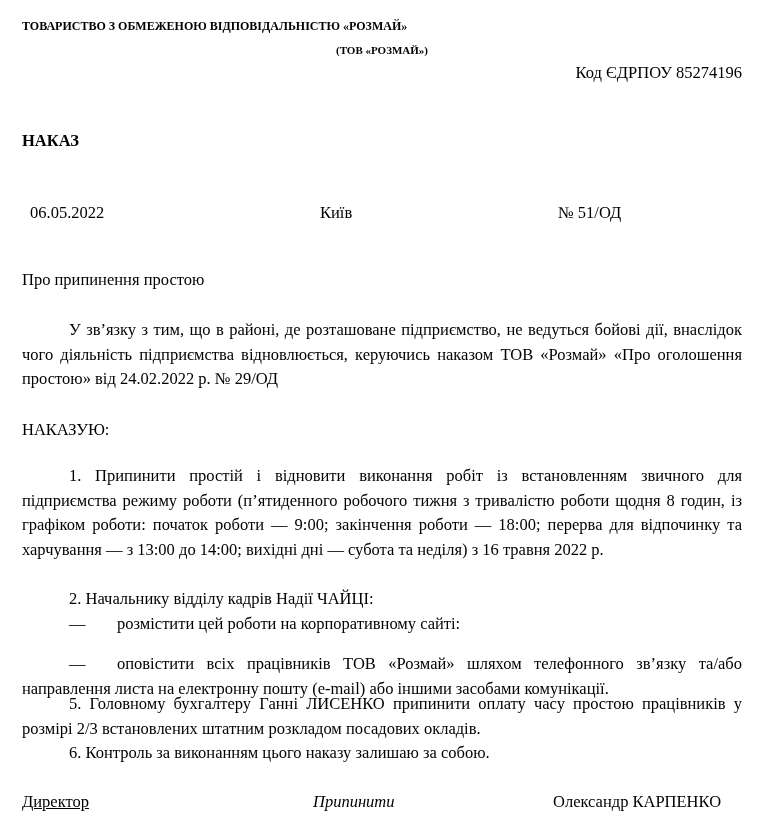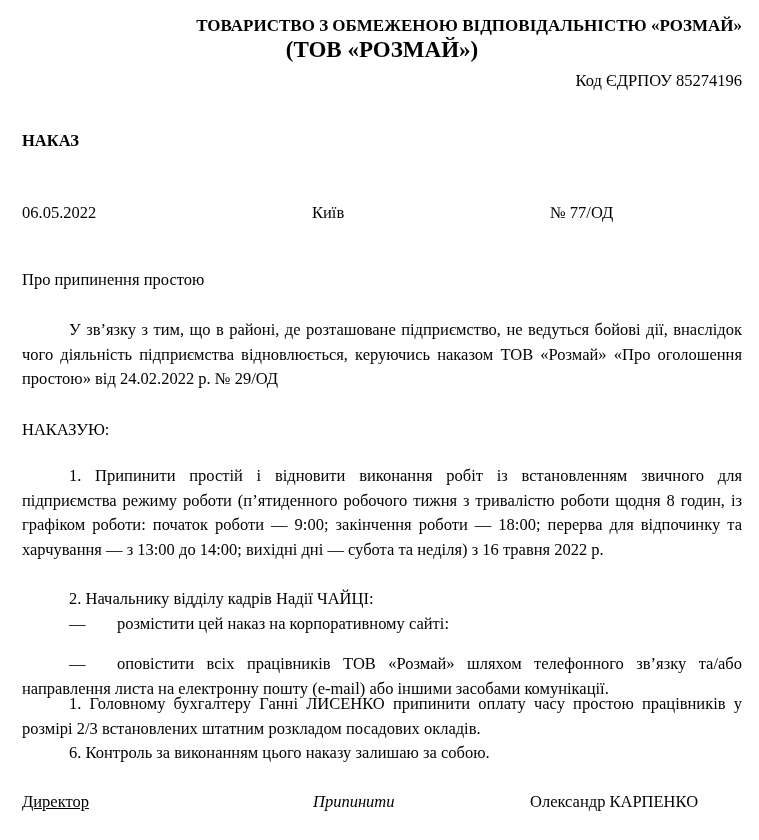--- a/index.html
+++ b/index.html
@@ -21,54 +21,54 @@
       left: 22px;
       top: 0;
       width: 720px;
     }
     .abs { position: absolute; white-space: nowrap; }
     .org-name {
       position: absolute;
       top: 14px;
       left: 0;
       width: 720px;
-      text-align: right;
+      text-align: left;
       font-weight: bold;
-      font-size: 17px;
+      font-size: 12px;
       line-height: 24px;
     }
     .org-short {
       position: absolute;
       top: 38px;
       left: 0;
       width: 720px;
       text-align: center;
       font-weight: bold;
-      font-size: 23px;
+      font-size: 11px;
       line-height: 24px;
     }
     .edrpou {
       position: absolute;
-      top: 70px;
+      top: 62px;
       right: 0;
       line-height: 22px;
     }
     .doc-title {
       position: absolute;
       top: 130px;
       left: 0;
       width: 720px;
       text-align: left;
       font-weight: bold;
       line-height: 22px;
     }
     .meta-row {
       position: absolute;
       top: 202px;
-      left: 0;
+      left: 8px;
       width: 720px;
       height: 22px;
       line-height: 22px;
     }
     .meta-date { position: absolute; left: 0; }
     .meta-city { position: absolute; left: 290px; }
     .meta-number { position: absolute; left: 528px; }
     .subject {
       position: absolute;
       top: 269px;
@@ -112,58 +112,58 @@
     .sign-row {
       position: absolute;
       top: 791px;
       left: 0;
       width: 720px;
       height: 22px;
       line-height: 22px;
     }
     .sign-position { position: absolute; left: 0; text-decoration: underline; }
     .sign-signature { position: absolute; left: 291px; font-style: italic; }
-    .sign-name { position: absolute; left: 508px; }
+    .sign-name { position: absolute; left: 531px; }
   </style>
 </head>
 <body>
 
 <div class="page">
 
   <div class="org-name">ТОВАРИСТВО З ОБМЕЖЕНОЮ ВІДПОВІДАЛЬНІСТЮ «РОЗМАЙ»</div>
   <div class="org-short">(ТОВ «РОЗМАЙ»)</div>
   <div class="edrpou abs">Код ЄДРПОУ 85274196</div>
 
   <div class="doc-title">НАКАЗ</div>
 
   <div class="meta-row">
     <span class="meta-date">06.05.2022</span>
     <span class="meta-city">Київ</span>
-    <span class="meta-number">№ 77/ОД</span>
+    <span class="meta-number">№ 51/ОД</span>
   </div>
 
   <div class="subject">Про припинення простою</div>
 
   <p class="para indent preamble">У зв’язку з тим, що в районі, де розташоване підприємство, не ведуться бойові дії, внаслідок чого діяльність підприємства відновлюється, керуючись наказом ТОВ «Розмай» «Про оголошення простою» від 24.02.2022 р. № 29/ОД</p>
 
   <div class="order-word">НАКАЗУЮ:</div>
 
   <p class="para indent item1">1. Припинити простій і відновити виконання робіт із встановленням звичного для підприємства режиму роботи (п’ятиденного робочого тижня з тривалістю роботи щодня 8 годин, із графіком роботи: початок роботи — 9:00; закінчення роботи — 18:00; перерва для відпочинку та харчування — з 13:00 до 14:00; вихідні дні — субота та неділя) з 16 травня 2022 р.</p>
 
   <p class="para indent item2">2. Начальнику відділу кадрів Надії ЧАЙЦІ:</p>
 
   <div class="dash-item dash-a">
-    <span class="dash-glyph">—</span><span>розмістити цей наказ на корпоративному сайті:</span>
+    <span class="dash-glyph">—</span><span>розмістити цей роботи на корпоративному сайті:</span>
   </div>
 
   <div class="dash-item dash-b">
     <span class="dash-glyph">—</span><span>оповістити всіх працівників ТОВ «Розмай» шляхом телефонного зв’язку та/або направлення листа на електронну пошту (e-mail) або іншими засобами комунікації.</span>
   </div>
 
-  <p class="para indent item3">1. Головному бухгалтеру Ганні ЛИСЕНКО припинити оплату часу простою працівників у розмірі 2/3 встановлених штатним розкладом посадових окладів.</p>
+  <p class="para indent item3">5. Головному бухгалтеру Ганні ЛИСЕНКО припинити оплату часу простою працівників у розмірі 2/3 встановлених штатним розкладом посадових окладів.</p>
 
   <p class="para indent item4">6. Контроль за виконанням цього наказу залишаю за собою.</p>
 
   <div class="sign-row">
     <span class="sign-position">Директор</span>
     <span class="sign-signature">Припинити</span>
     <span class="sign-name">Олександр КАРПЕНКО</span>
   </div>
 
 </div>

